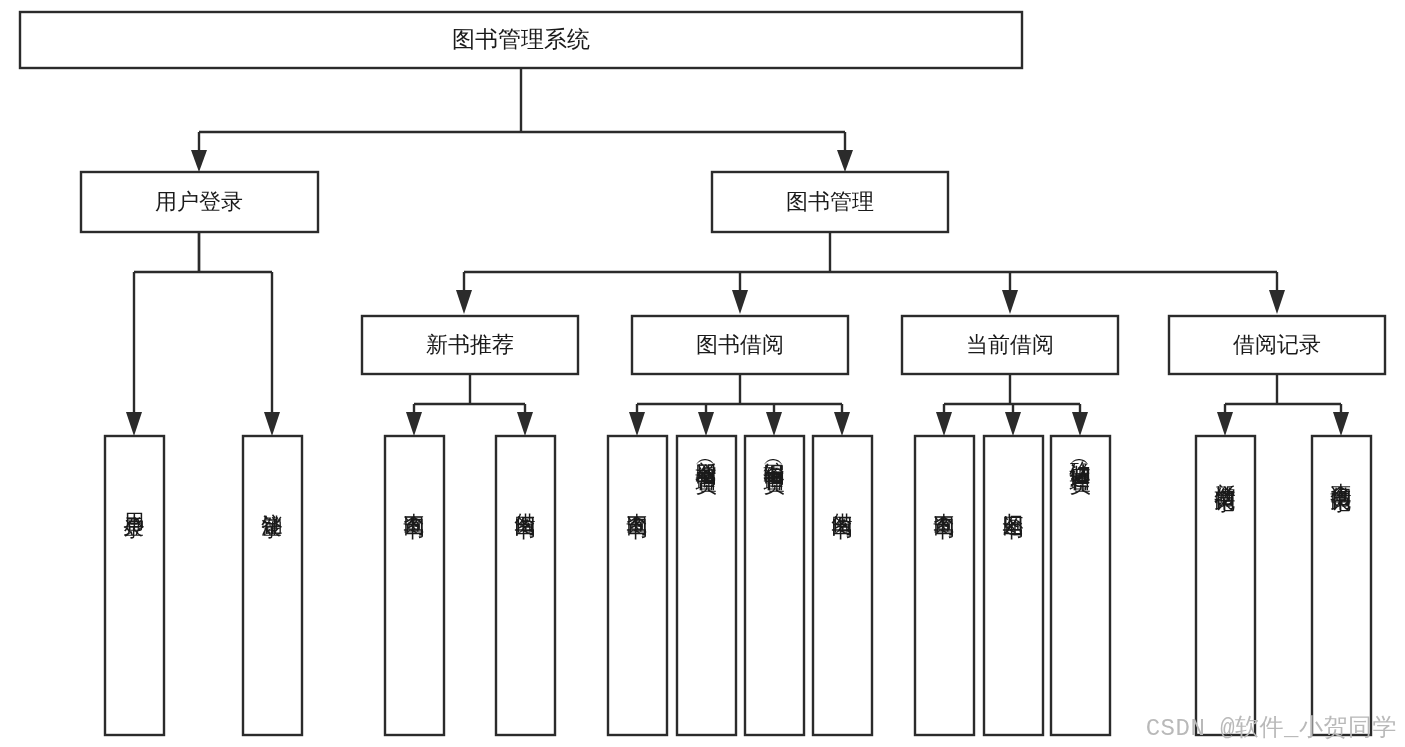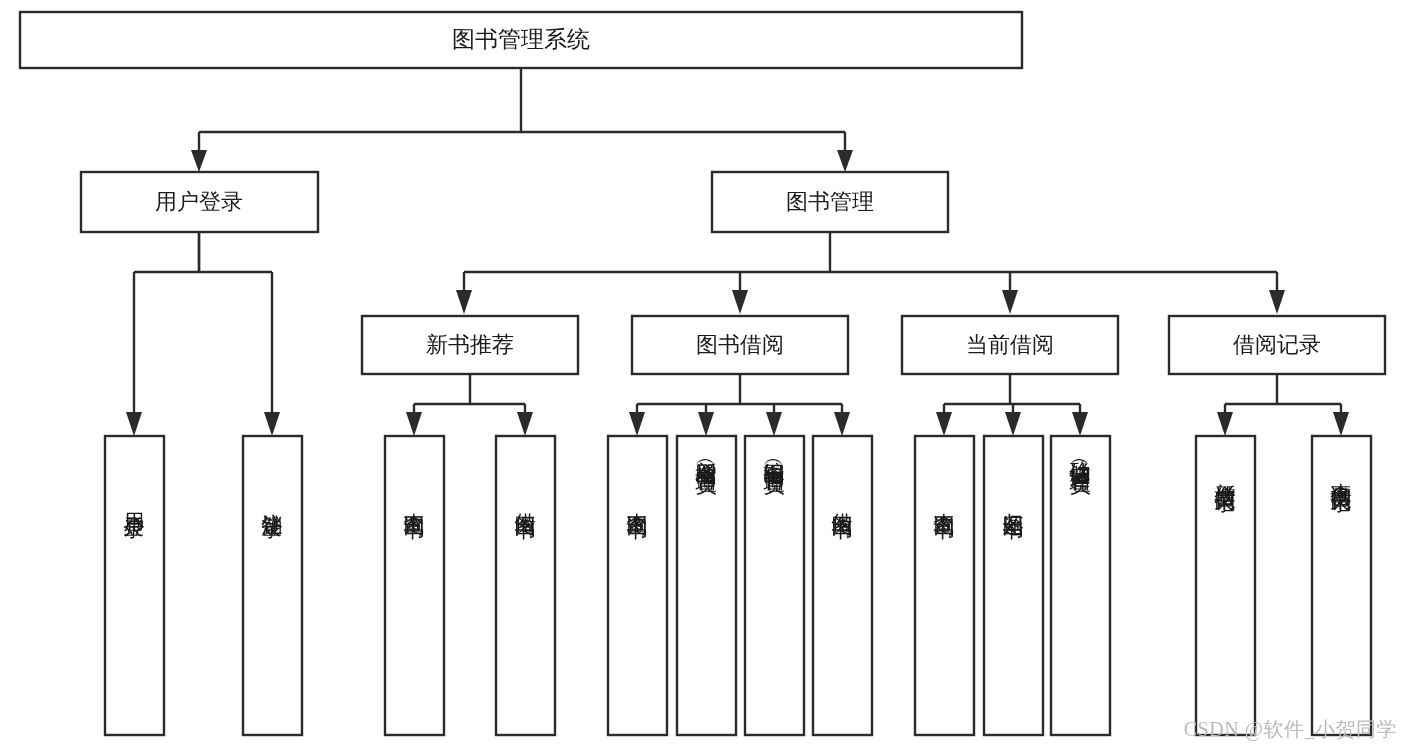--- a/index.html
+++ b/index.html
@@ -68,22 +68,22 @@
     font-size: 21px;
     line-height: 1;
     letter-spacing: 2px;
     color: #1a1a1a;
     white-space: nowrap;
   }
   .watermark {
     position: absolute;
     right: 8px;
     bottom: 4px;
-    font-family: Liberation Serif, serif;
-    font-size: 20px;
+    font-family: Liberation Mono, monospace;
+    font-size: 24px;
     color: #b9b9b9;
     white-space: nowrap;
     letter-spacing: 0.5px;
   }
 </style>
 </head>
 <body>
 
 <div id="diagram-root">
 

